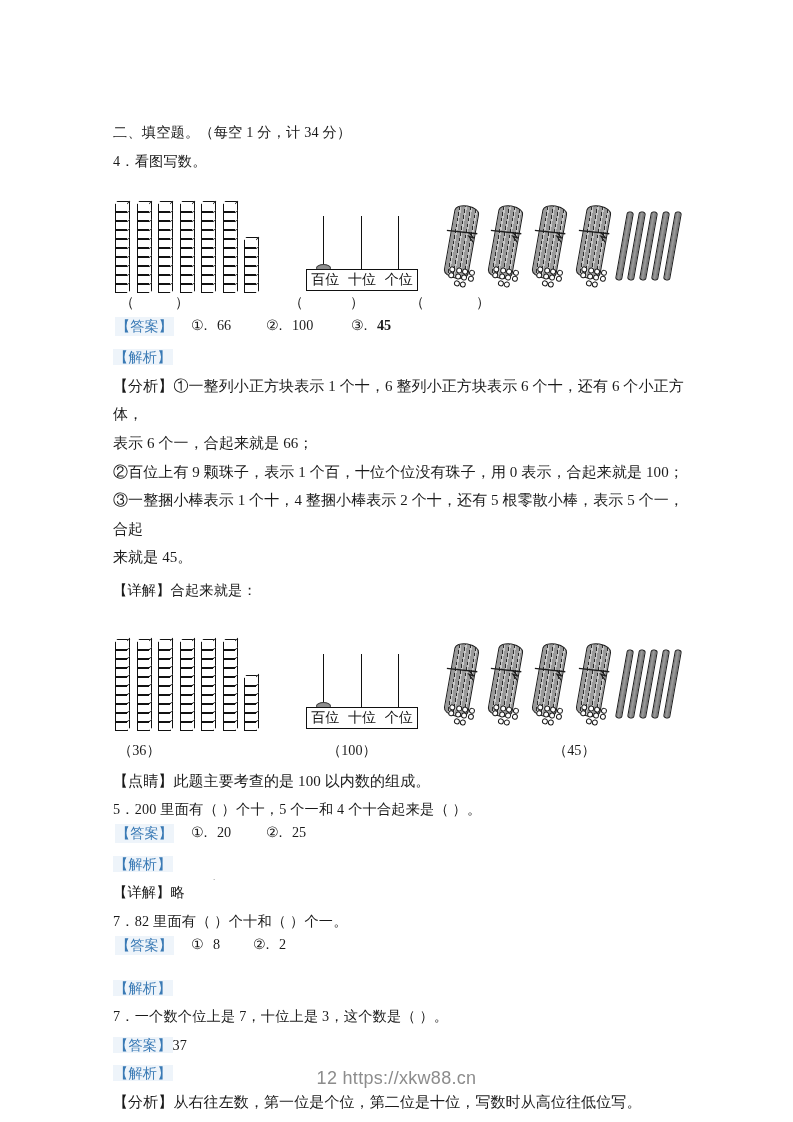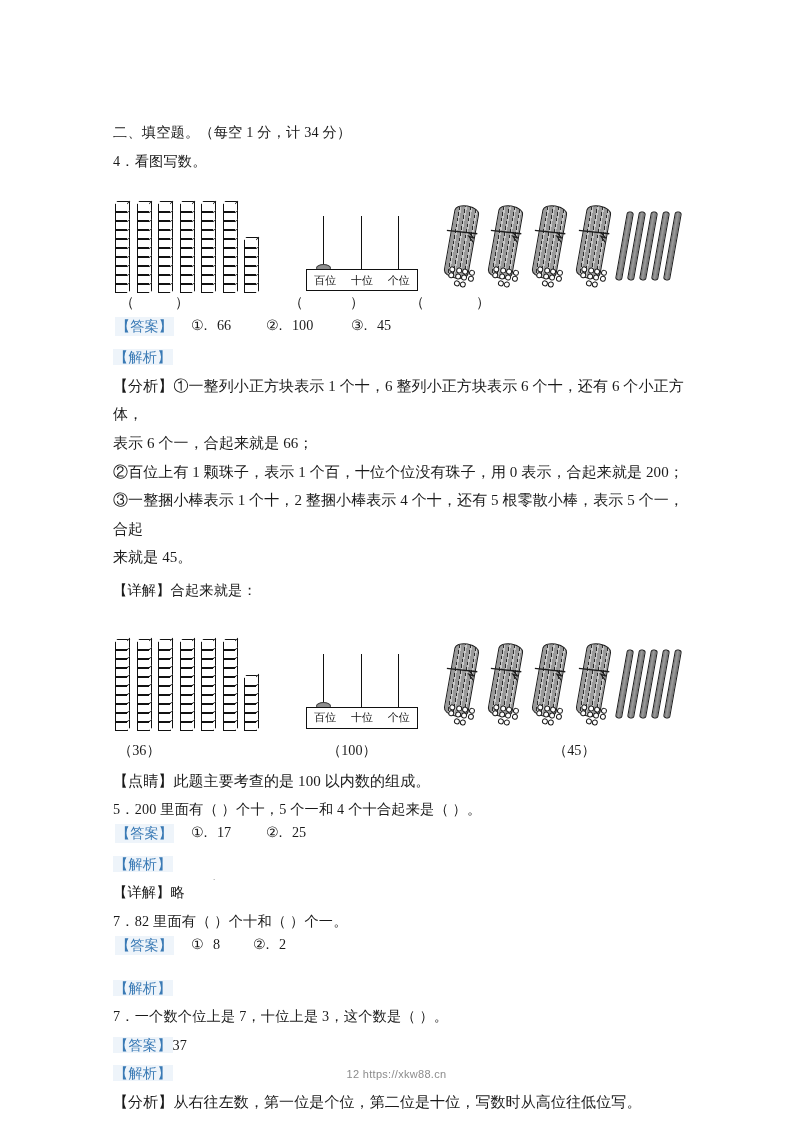--- a/index.html
+++ b/index.html
@@ -118,21 +118,21 @@
     width: 112px;
     height: 22px;
     border: 1.3px solid #111;
     box-sizing: border-box;
     background: #fff;
     display: flex;
     align-items: center;
     justify-content: space-around;
   }
   .ab-label {
-    font-size: 11px;
+    font-size: 14px;
     font-family: Liberation Serif, serif;
     color: #111;
     letter-spacing: 0px;
     white-space: nowrap;
   }
   .bead {
     position: absolute;
     width: 15px;
     height: 8px;
     border-radius: 50%;
@@ -234,21 +234,21 @@
   }
   .answers-row span { position: absolute; }
 
   .footer {
     position: absolute;
     left: 0;
     top: 1068px;
     width: 793px;
     text-align: center;
     font-family: "Liberation Sans", sans-serif;
-    font-size: 11px;
+    font-size: 18px;
     color: #8c8c8c;
     letter-spacing: 0.3px;
   }
   .dotmark {
     position: absolute;
     left: 213px;
     top: 872px;
     font-size: 9px;
     color: #777;
   }
@@ -455,33 +455,33 @@
       <span style="left:363px;">）</span>
     </div>
 
     <div class="answers-row">
       <span class="tag" style="left:2px;">【答案】</span>
       <span style="left:78px;">①.</span>
       <span style="left:104px;">66</span>
       <span style="left:153px;">②.</span>
       <span style="left:179px;">100</span>
       <span style="left:238px;">③.</span>
-      <span style="left:264px;">45</span>
+      <span style="left:264px;font-weight:bold;">45</span>
     </div>
 
     <div class="line">
       <span class="tag">【解析】</span>
     </div>
 
     <div class="para">
       <span>【分析】</span><span>①一整列小正方块表示 1 个十，6 整列小正方块表示 6 个十，还有 6 个小正方体，</span>
     </div>
     <div class="para">表示 6 个一，合起来就是 66；</div>
-    <div class="para">②百位上有 1 颗珠子，表示 1 个百，十位个位没有珠子，用 0 表示，合起来就是 200；</div>
-    <div class="para">③一整捆小棒表示 1 个十，2 整捆小棒表示 4 个十，还有 5 根零散小棒，表示 5 个一，合起</div>
+    <div class="para">②百位上有 9 颗珠子，表示 1 个百，十位个位没有珠子，用 0 表示，合起来就是 100；</div>
+    <div class="para">③一整捆小棒表示 1 个十，4 整捆小棒表示 2 个十，还有 5 根零散小棒，表示 5 个一，合起</div>
     <div class="para">来就是 45。</div>
 
     <div class="line" style="margin-top:4px;">
       <span>【详解】</span><span>合起来就是：</span>
     </div>
 
     <div class="figure" style="margin-top:14px;">
       <div class="cubes">
         <div class="col">
           <div class="cube"></div>
@@ -671,21 +671,21 @@
     </div>
 
     <div class="para">
       <span>【点睛】</span><span>此题主要考查的是 100 以内数的组成。</span>
     </div>
 
     <div class="line">5．200 里面有（            ）个十，5 个一和 4 个十合起来是（            ）。</div>
     <div class="answers-row">
       <span class="tag" style="left:2px;">【答案】</span>
       <span style="left:78px;">①.</span>
-      <span style="left:104px;">17</span>
+      <span style="left:104px;">20</span>
       <span style="left:153px;">②.</span>
       <span style="left:179px;">25</span>
     </div>
     <div class="line">
       <span class="tag">【解析】</span>
     </div>
     <div class="line">
       <span>【详解】</span><span>略</span>
     </div>
 

